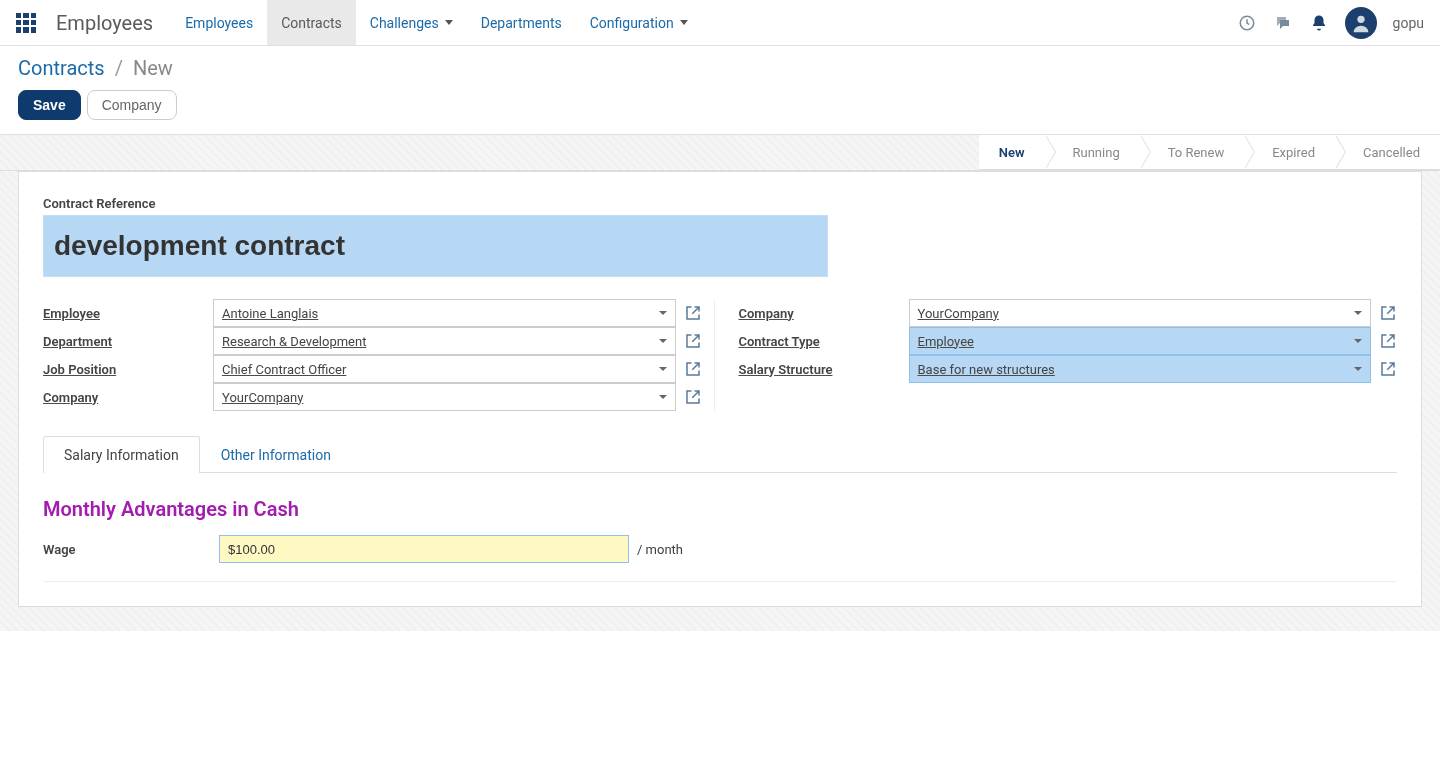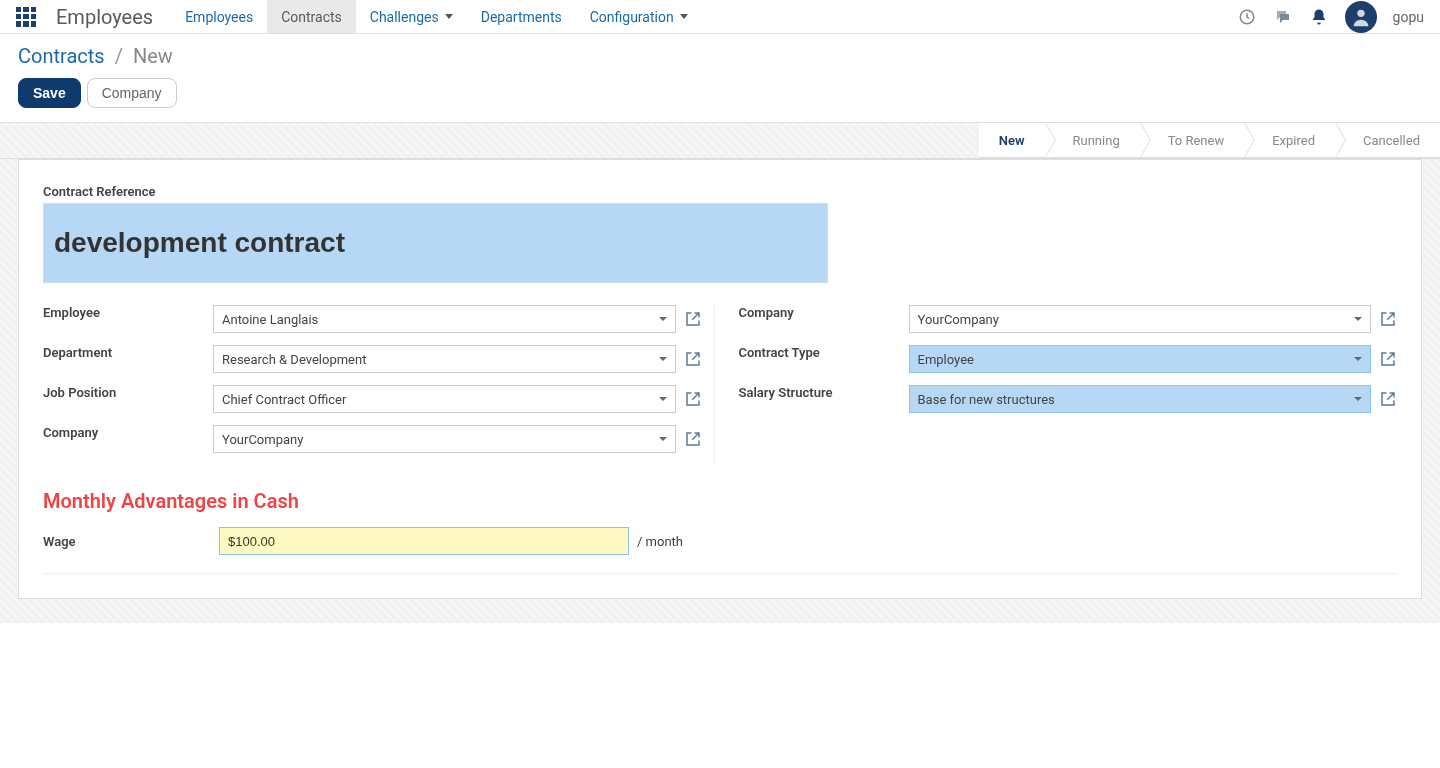--- a/index.html
+++ b/index.html
@@ -1,19 +1,19 @@
 <!DOCTYPE html>
 <html><head>
 <meta charset="utf-8">
 <style>
 * { box-sizing: border-box; margin: 0; padding: 0; }
 body { font-family: -apple-system, BlinkMacSystemFont, "Segoe UI", Roboto, "Helvetica Neue", Arial, sans-serif; font-size: 13px; color: #4c4c4c; background: #fff; }
 
 
-.navbar { display: flex; align-items: center; height: 34px; border-bottom: 1px solid #e0e0e0; padding: 0 16px; }
+.navbar { display: flex; align-items: center; height: 46px; border-bottom: 1px solid #e0e0e0; padding: 0 16px; }
 .apps-icon { width: 20px; height: 20px; display: grid; grid-template-columns: repeat(3, 1fr); grid-template-rows: repeat(3, 1fr); gap: 2px; cursor: pointer; margin-right: 20px; }
 .apps-icon span { background: #1c3f6e; display: block; }
 .app-title { font-size: 20px; color: #5a5a5a; margin-right: 18px; }
 .nav-menu { display: flex; align-items: stretch; height: 100%; }
 .nav-item { display: flex; align-items: center; padding: 0 14px; color: #1c6aa7; cursor: pointer; font-size: 14px; }
 .nav-item.active { background: #e9e9e9; color: #5a5a5a; }
 .caret-down { width: 0; height: 0; border-left: 4px solid transparent; border-right: 4px solid transparent; border-top: 5px solid #555; margin-left: 6px; }
 .nav-spacer { flex: 1; }
 .nav-right { display: flex; align-items: center; gap: 16px; }
 .icon-btn { width: 20px; height: 20px; cursor: pointer; color: #7a8a99; fill: #7a8a99; display: flex; align-items: center; justify-content: center; }
@@ -40,41 +40,41 @@
 .status-step:first-child { padding-left: 20px; }
 .status-step.active { color: #1c3f6e; font-weight: 600; }
 .status-step::after { content: ""; position: absolute; right: -10px; top: 0; width: 0; height: 0; border-top: 17px solid transparent; border-bottom: 17px solid transparent; border-left: 10px solid #fff; z-index: 2; }
 .status-step::before { content: ""; position: absolute; right: -11px; top: 0; width: 0; height: 0; border-top: 17px solid transparent; border-bottom: 17px solid transparent; border-left: 10px solid #ddd; z-index: 1; }
 .status-step:last-child::after, .status-step:last-child::before { display: none; }
 
 
 .sheet-bg { background: #f5f5f5; background-image: repeating-linear-gradient(45deg, #f0f0f0 0, #f0f0f0 2px, #f5f5f5 2px, #f5f5f5 6px); padding: 0 18px 24px; }
 .sheet { background: #fff; border: 1px solid #ddd; padding: 24px; margin: 0 auto; }
 .ref-label { font-weight: 600; color: #444; font-size: 13px; margin-bottom: 4px; }
-.ref-input { width: 58%; font-size: 28px; padding: 23px 10px; border: 1px solid #c4dff5; background: #b7d8f5; color: #333; font-weight: 600; }
+.ref-input { width: 58%; font-size: 28px; padding: 14px 10px; border: 1px solid #c4dff5; background: #b7d8f5; color: #333; font-weight: 600; }
 
 .form-grid { display: flex; gap: 0; margin-top: 22px; }
 .form-col { flex: 1; padding: 0 12px; }
 .form-col:first-child { padding-left: 0; }
 .form-col:last-child { padding-right: 0; border-left: 1px solid #eee; padding-left: 24px; }
-.form-row { display: flex; align-items: flex-start; margin-bottom: 12px; min-height: 28px; }
+.form-row { display: flex; align-items: center; min-height: 28px; text-decoration: underline; }
 .form-row label { width: 170px; font-weight: 600; color: #444; font-size: 13px; }
 .select-wrap { flex: 1; display: flex; align-items: center; gap: 8px; }
 .sel { flex: 1; position: relative; border: 1px solid #ccc; background: #fff; height: 28px; display: flex; align-items: center; padding: 0 22px 0 8px; cursor: pointer; font-size: 13px; color: #444; }
 .sel.highlight { background: #b7d8f5; border-color: #8ec2ea; }
 .sel::after { content: ""; position: absolute; right: 8px; top: 50%; transform: translateY(-50%); width: 0; height: 0; border-left: 4px solid transparent; border-right: 4px solid transparent; border-top: 4px solid #666; }
 .ext-link { width: 18px; height: 18px; cursor: pointer; color: #5a7a99; flex-shrink: 0; }
 .ext-link svg { width: 100%; height: 100%; stroke: currentColor; fill: none; stroke-width: 2; }
 
 
 .tabs { display: flex; margin-top: 24px; border-bottom: 1px solid #ddd; }
 .tab { padding: 10px 20px; font-size: 14px; color: #1c6aa7; cursor: pointer; border: 1px solid transparent; border-bottom: none; position: relative; top: 1px; }
 .tab.active { border-color: #ddd; background: #fff; color: #444; border-radius: 3px 3px 0 0; }
 
-.section-title { font-size: 20px; font-weight: 600; color: #ef4444; margin: 24px 0 14px; }
+.section-title { font-size: 20px; font-weight: 600; color: #a21caf; margin: 24px 0 14px; }
 .wage-row { display: flex; align-items: center; margin-bottom: 12px; }
 .wage-row label { width: 176px; font-weight: 600; color: #444; font-size: 13px; }
 .wage-input { width: 410px; height: 28px; padding: 0 8px; border: 1px solid #8ec2ea; background: #fef9c3; font-size: 13px; color: #333; }
 .wage-suffix { margin-left: 8px; color: #404040; }
 .hr { border: none; border-top: 1px solid #eee; margin-top: 18px; }
 </style>
 </head>
 <body>
 
 <div class="navbar">
@@ -239,20 +239,24 @@
               <svg viewBox="0 0 24 24">
                   <path d="M14 4h6v6M20 4l-9 9M10 4H4v16h16v-6"></path>
                 </svg>
             </div>
           </div>
         </div>
       </div>
     </div>
 
     
+    <div class="tabs">
+      <div class="tab active">Salary Information</div>
+      <div class="tab">Other Information</div>
+    </div>
 
     <div class="section-title">Monthly Advantages in Cash</div>
     <div class="wage-row">
       <label>Wage</label>
       <input class="wage-input" value="$100.00" style="">
       <span class="wage-suffix">/ month</span>
     </div>
     <hr class="hr">
   </div>
 </div>

